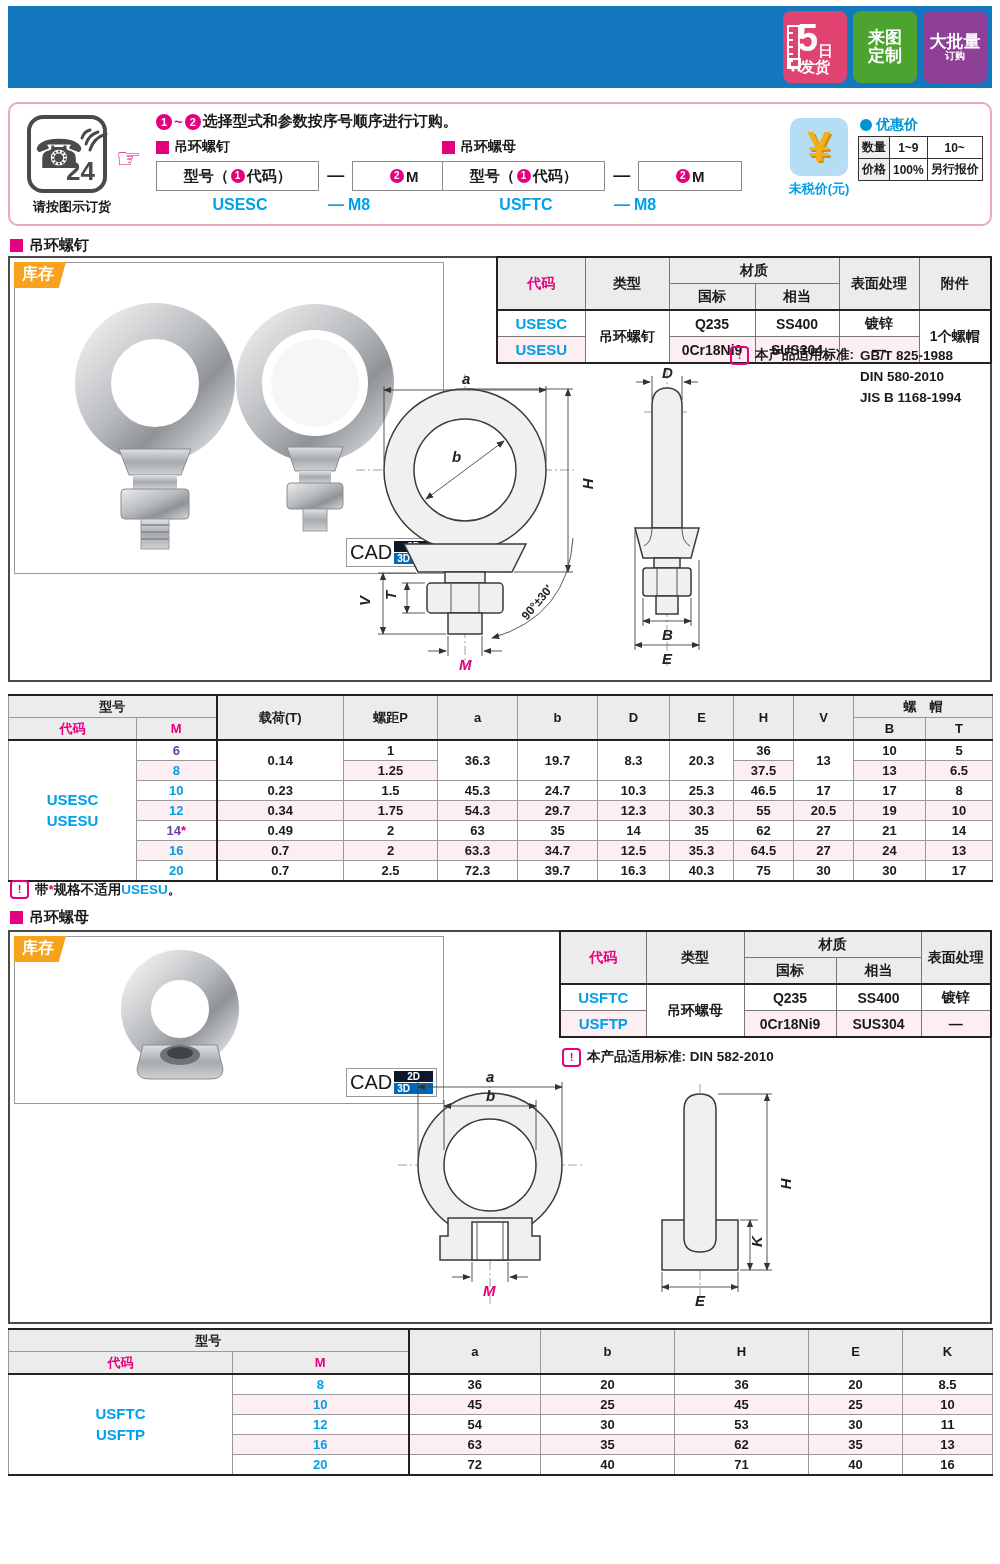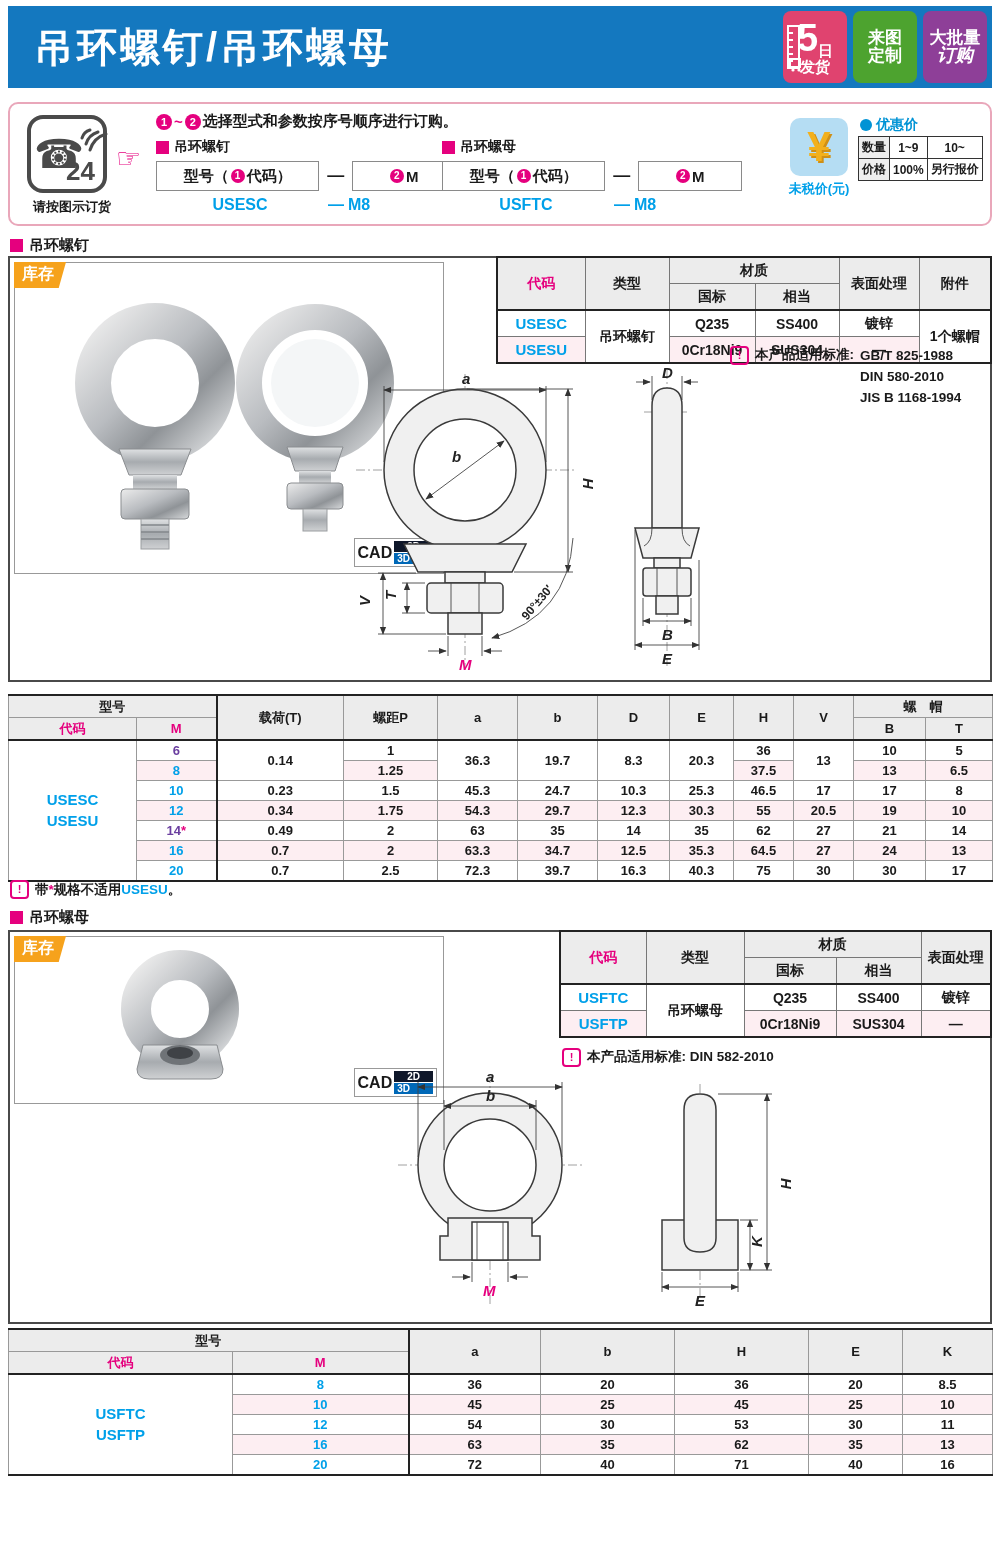--- a/index.html
+++ b/index.html
@@ -11,21 +11,21 @@
   .banner-title { position:absolute; left:26px; top:14px; color:#fff; font-weight:bold; font-size:40px; letter-spacing:3px; }
   .badges { position:absolute; right:5px; top:5px; display:flex; gap:6px; }
   .badge { width:64px; height:72px; border-radius:8px; color:#fff; font-weight:bold; display:flex; flex-direction:column; align-items:center; justify-content:center; line-height:1.05; }
   .badge.delivery { background:#e0436f; }
   .badge.custom { background:#4da32f; }
   .badge.bulk { background:#8e3f98; }
   .badge .big { font-size:38px; }
   .badge .sm { font-size:15px; }
   .badge .row { display:flex; align-items:flex-end; }
   .badge .l { font-size:17px; }
-  .badge .l2 { font-size:18px;font-style:italic; }
+  .badge .l2 { font-size:10px; }
   .badge svg { position:absolute; }
 
   
   .order-strip { left:8px; top:102px; width:980px; height:120px; background:#fff; border:2px solid #e9a7ba; border-radius:10px; }
   .phone-caption { left:4px; top:94px; width:116px; text-align:center; font-size:13px; font-weight:bold; }
   .hand { left:106px; top:38px; font-size:28px; color:#e5007e; font-weight:bold; }
   .instr { left:146px; top:10px; font-size:15px; font-weight:bold; display:flex; align-items:center; gap:2px; }
   .ncirc { display:inline-block; width:16px; height:16px; border-radius:50%; background:#e5007e; color:#fff; font-size:11px; font-weight:bold; text-align:center; line-height:16px; }
   .tilde { color:#e5007e; font-weight:bold; }
   .ogroup { width:300px; }
@@ -56,21 +56,21 @@
 
   
   .sec-box { border:2px solid #4a4a4a; background:#fff; }
   .box1 { left:8px; top:256px; width:980px; height:422px; }
   .box2 { left:8px; top:930px; width:980px; height:390px; }
   .photo-panel { position:absolute; border:1px solid #999; background:#fff; }
   .pp1 { left:4px; top:4px; width:428px; height:310px; }
   .pp2 { left:4px; top:4px; width:428px; height:166px; }
   .stock { position:absolute; left:-1px; top:-1px; background:#f6a21c; color:#fff; font-weight:bold; font-size:16px; padding:2px 12px 3px 8px; clip-path:polygon(0 0,100% 0,86% 100%,0 100%); border-radius:0 0 6px 0; }
   .cad { position:absolute; right:6px; bottom:6px; border:1px solid #999; background:#fff; display:flex; align-items:center; gap:2px; padding:2px 3px; }
-  .cad .cadtxt { font-weight:bold; font-size:16px; }
+  .cad .cadtxt { font-weight:normal; font-size:20px; }
   .cad .dd { display:flex; flex-direction:column; gap:1px; }
   .cad .d2 { background:#0f172a; color:#fff; font-size:10px; font-weight:bold; padding:0 13px; }
   .cad .d3 { background:#0068b7; color:#fff; font-size:10px; font-weight:bold; padding:0 3px; }
 
   
   .mtable { border-collapse:collapse; border:2px solid #222; background:#fff; table-layout:fixed; }
   .mtable th,.mtable td { border:1px solid #777; text-align:center; font-size:14px; padding:0; height:25px; background:transparent; }
   .mtable th { background:#ececec; font-weight:bold; border-bottom-width:2px; border-bottom-color:#222; }
   .mtable th.thin { border-bottom-width:1px; border-bottom-color:#777; }
   .mtable .mag { color:#e5007e; }
@@ -135,21 +135,20 @@
     </linearGradient>
     <linearGradient id="metal2" x1="0" y1="0" x2="0" y2="1">
       <stop offset="0" stop-color="#dfe1e3"></stop>
         <stop offset="0.5" stop-color="#a7abaf"></stop>
         <stop offset="1" stop-color="#cfd1d3"></stop>
     </linearGradient>
   </defs>
 </svg>
 
 <div class="abs banner">
-  <div class="banner-title">吊环螺钉/吊环螺母</div>
   <div class="badges">
     <div class="badge delivery">
       <div class="row">
         <span class="big">5</span>
         <span class="sm">日</span>
       </div>
       <div class="sm">发货</div>
     </div>
     <div class="badge custom">
       <span class="l">来图</span>

